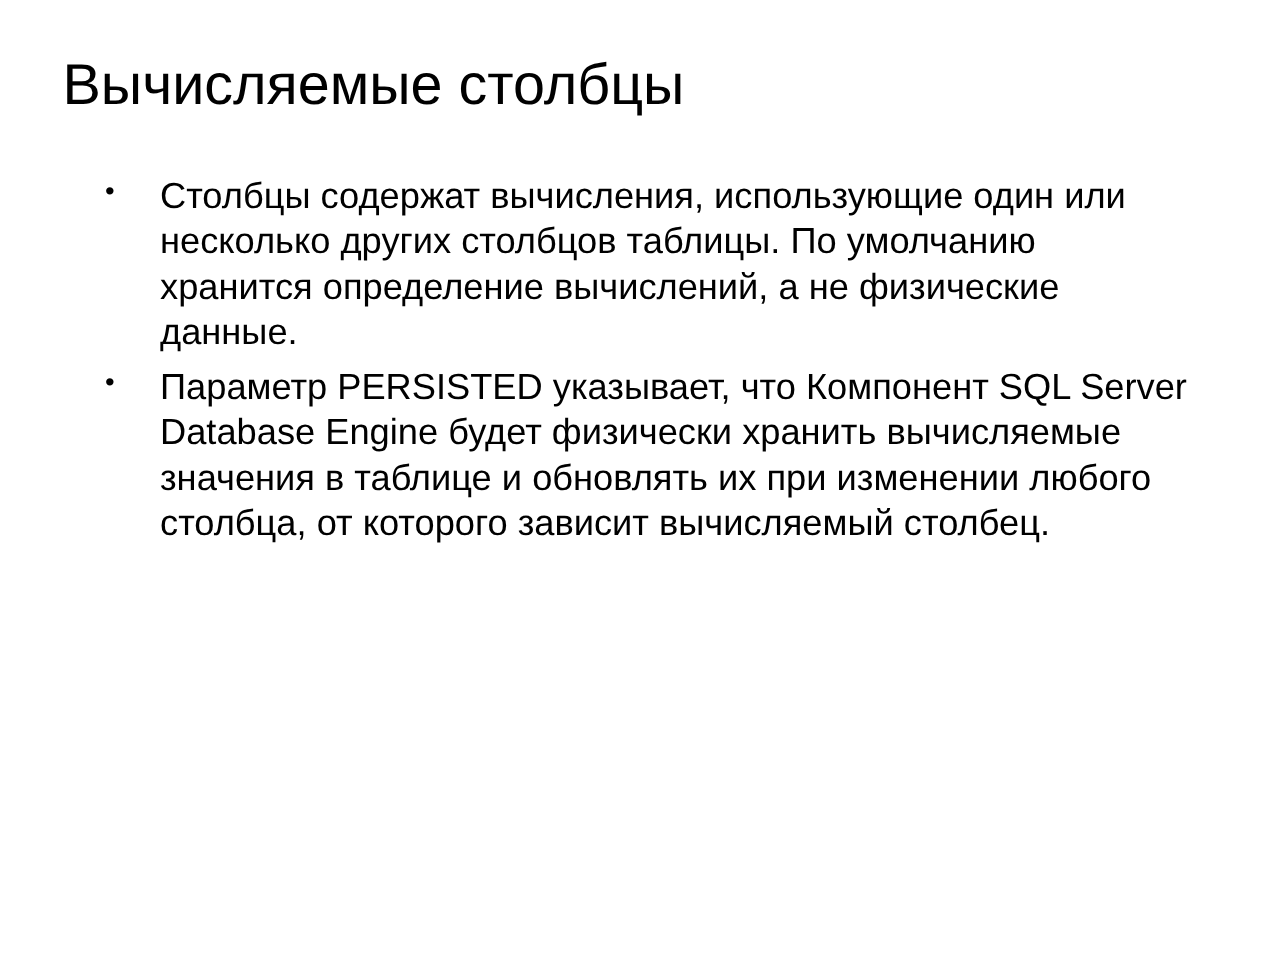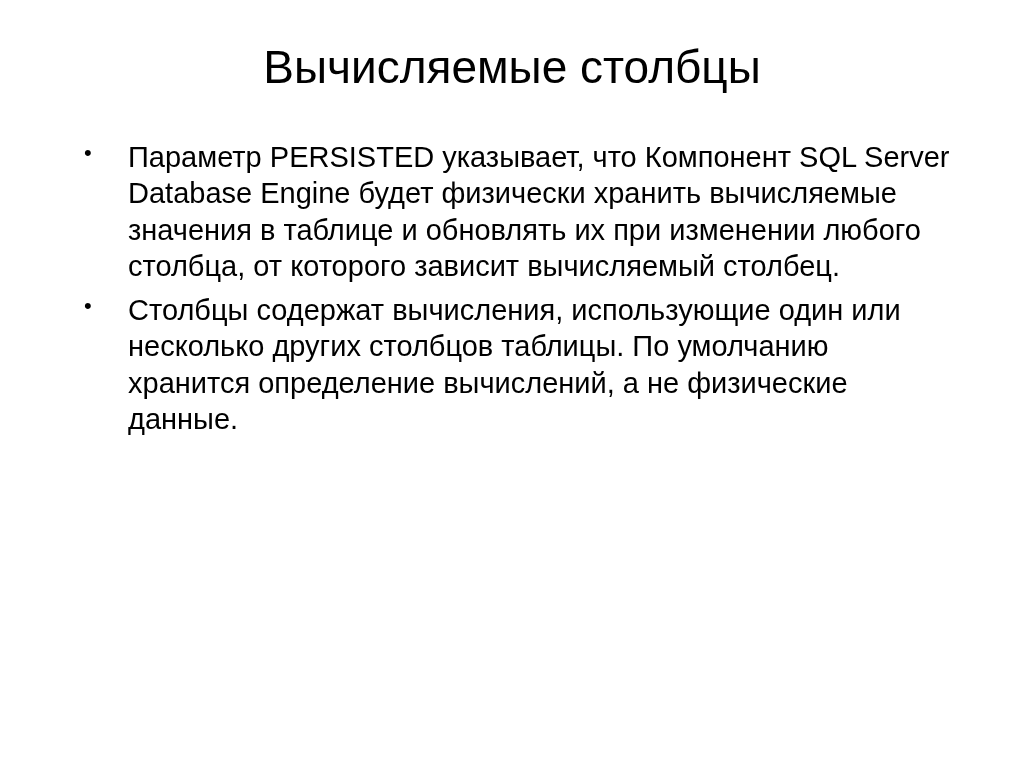--- a/index.html
+++ b/index.html
@@ -11,21 +11,20 @@
       width: 1024px;
       height: 767px;
       background: #ffffff;
       font-family: Arial, Helvetica, sans-serif;
       color: #000000;
       padding: 30px 50px 50px 50px;
     }
     .slide-title {
       font-size: 46px;
       font-weight: normal;
-      text-align: center;
       margin-bottom: 45px;
       margin-top: 10px;
     }
     .content {
       padding-left: 20px;
       padding-right: 20px;
     }
     ul {
       list-style: none;
     }
@@ -44,16 +43,16 @@
       font-size: 22px;
     }
   </style>
 </head>
 <body>
 
 <h1 class="slide-title">Вычисляемые столбцы</h1>
 
 <div class="content">
   <ul>
+    <li>Столбцы содержат вычисления, использующие один или несколько других столбцов таблицы. По умолчанию хранится определение вычислений, а не физические данные.</li>
     <li>Параметр PERSISTED указывает, что Компонент SQL Server Database Engine будет физически хранить вычисляемые значения в таблице и обновлять их при изменении любого столбца, от которого зависит вычисляемый столбец.</li>
-    <li>Столбцы содержат вычисления, использующие один или несколько других столбцов таблицы. По умолчанию хранится определение вычислений, а не физические данные.</li>
   </ul>
 </div>
 
 </body></html>

